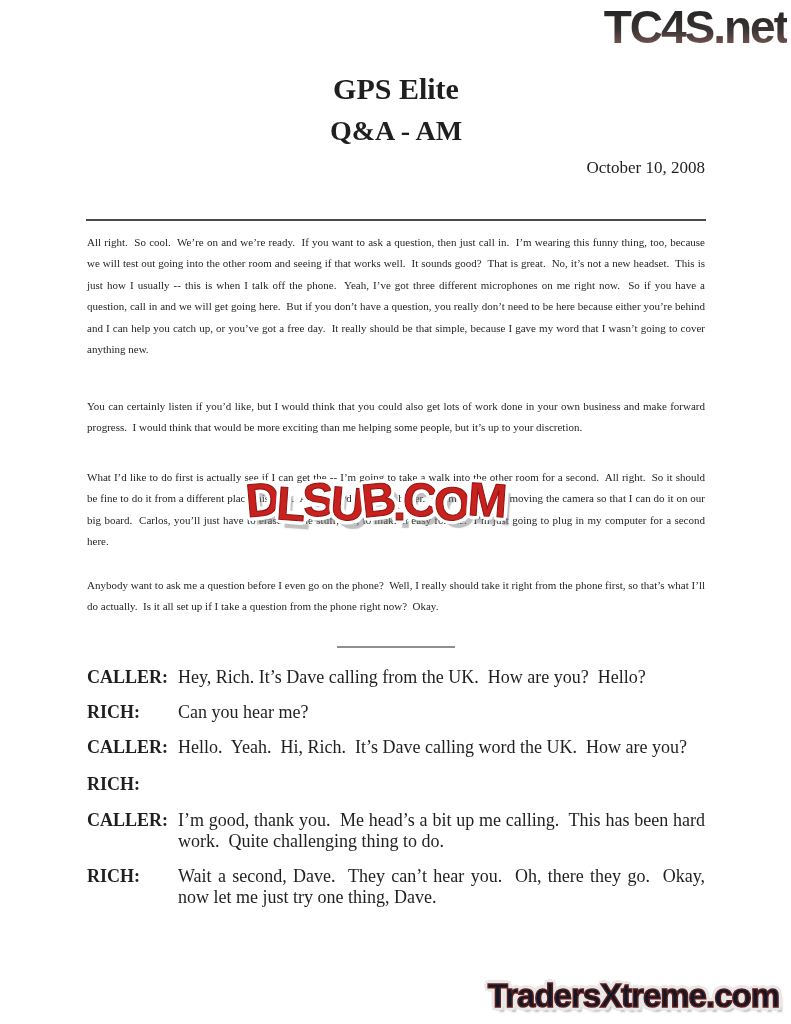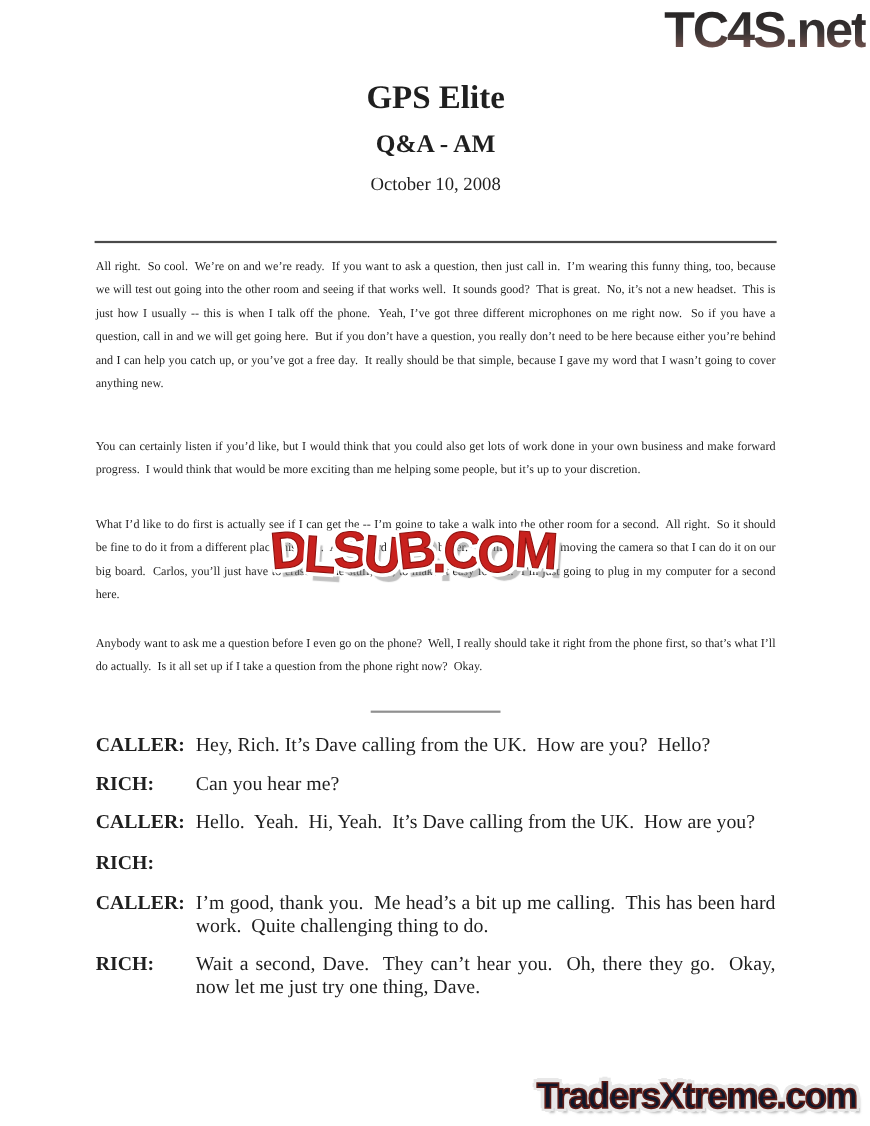--- a/index.html
+++ b/index.html
@@ -39,29 +39,30 @@
     top: 70px;
     width: 618px;
     text-align: center;
   }
   .doc-title {
     font-size: 30px;
     font-weight: bold;
     line-height: 38px;
   }
   .doc-subtitle {
-    font-size: 23px;
+    font-size: 28px;
     font-weight: bold;
     line-height: 30px;
     margin-top: 8px;
   }
   .doc-date {
     font-size: 17px;
     line-height: 22px;
     margin-top: 11px;
+    text-align: right;
   }
 
   .rule {
     position: absolute;
     left: 86px;
     top: 219px;
     width: 620px;
     border-top: 2px solid #4a4a4a;
   }
 
@@ -183,21 +184,21 @@
   <div class="trow t0">
     <span class="speaker">CALLER:</span>
     <span class="utt">Hey, Rich. It’s Dave calling from the UK.  How are you?  Hello?</span>
   </div>
   <div class="trow t1">
     <span class="speaker">RICH:</span>
     <span class="utt">Can you hear me?</span>
   </div>
   <div class="trow t2">
     <span class="speaker">CALLER:</span>
-    <span class="utt">Hello.  Yeah.  Hi, Yeah.  It’s Dave calling from the UK.  How are you?</span>
+    <span class="utt">Hello.  Yeah.  Hi, Rich.  It’s Dave calling word the UK.  How are you?</span>
   </div>
   <div class="trow t3">
     <span class="speaker">RICH:</span>
   </div>
   <div class="trow t4">
     <span class="speaker">CALLER:</span>
     <span class="utt">I’m good, thank you.  Me head’s a bit up me calling.  This has been hard work.  Quite challenging thing to do.</span>
   </div>
   <div class="trow t5">
     <span class="speaker">RICH:</span>

